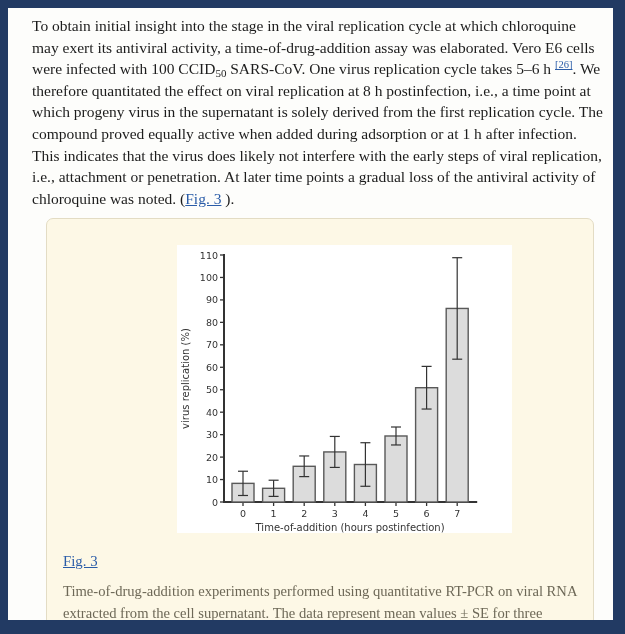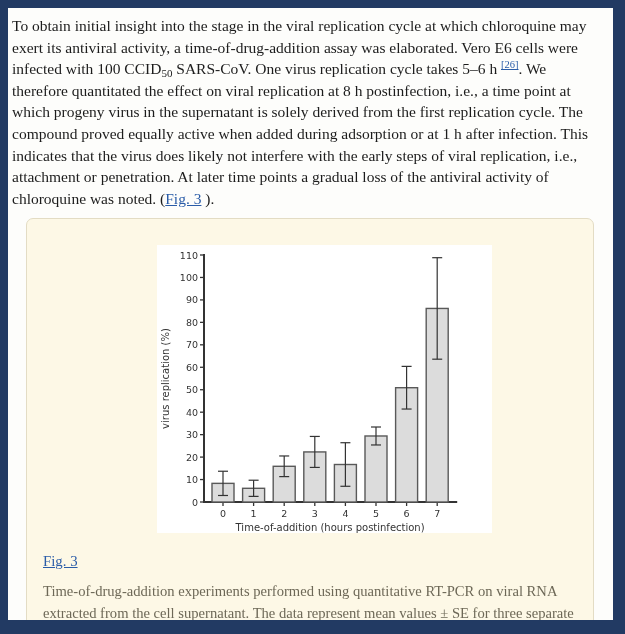--- a/index.html
+++ b/index.html
@@ -15,21 +15,21 @@
   html, body { width: 625px; height: 634px; }
   body {
     background: var(--frame);
     padding: 8px 12px 14px 8px;
     font-family: "Liberation Serif", serif;
   }
   .content {
     width: 100%;
     height: 100%;
     background: var(--page-bg);
-    padding: 7px 8px 0 4px;
+    padding: 7px 8px 0 24px;
     overflow: hidden;
   }
   .body-text {
     font-size: 15.5px;
     line-height: 21.6px;
     color: var(--text);
     margin-bottom: 9px;
   }
   a.link {
     color: var(--link);

